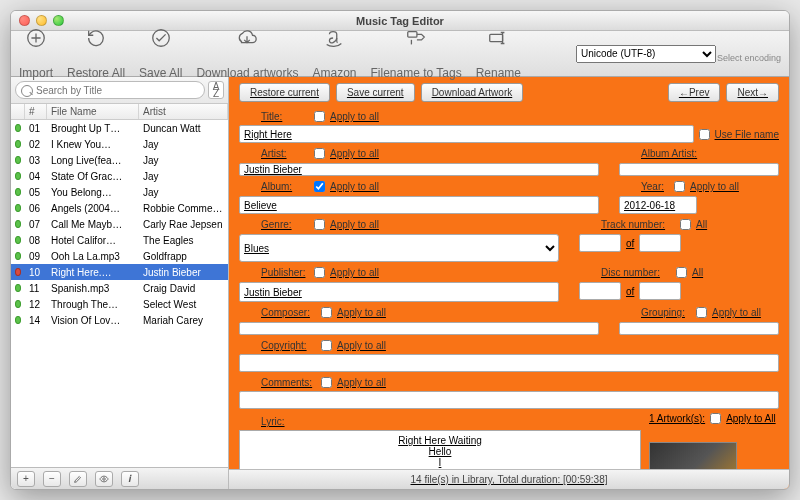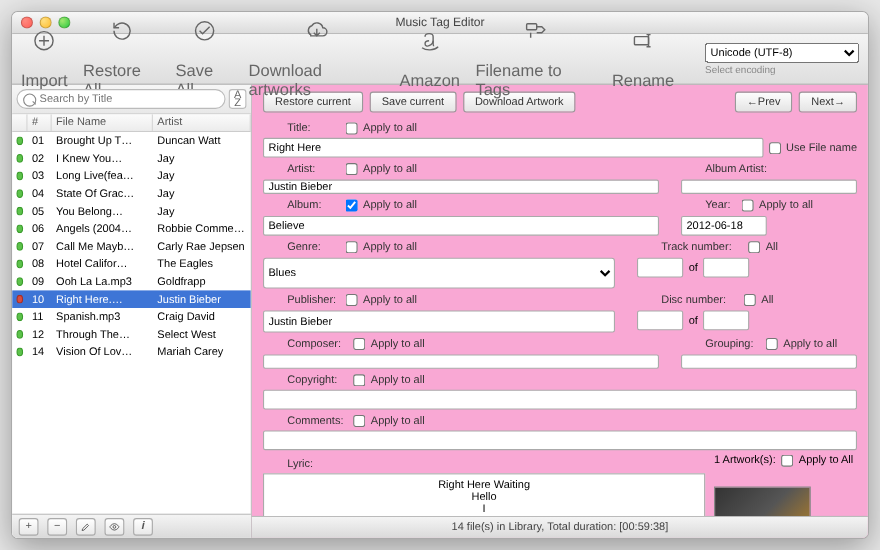--- a/index.html
+++ b/index.html
@@ -1,31 +1,31 @@
 <!DOCTYPE html>
 <html><head>
 <meta charset="utf-8">
 <style>
 *{box-sizing:border-box;margin:0;padding:0;font-family:"Lucida Grande","Helvetica Neue",Arial,sans-serif;font-size:10px;}
 body{background:#e8e8e8;display:flex;justify-content:center;align-items:center;height:500px;}
 .window{width:780px;height:480px;background:#ededed;border:1px solid #aaa;border-radius:6px;box-shadow:0 8px 30px rgba(0,0,0,.35);display:flex;flex-direction:column;overflow:hidden;}
-.titlebar{height:20px;background:linear-gradient(#f7f7f7,#dcdcdc);border-bottom:1px solid #bbb;display:flex;align-items:center;position:relative;}
+.titlebar{height:20px;background:linear-gradient(#f7f7f7,#dcdcdc);border-bottom:1px solid #bbb;display:flex;align-items:center;position:relative;font-weight:bold;}
 .traffic{display:flex;gap:6px;margin-left:8px;}
 .tl{width:11px;height:11px;border-radius:50%;border:1px solid rgba(0,0,0,.2);}
 .tl.r{background:radial-gradient(circle at 30% 30%,#ff8a80,#ff5f57);}
 .tl.y{background:radial-gradient(circle at 30% 30%,#ffe082,#ffbd2e);}
 .tl.g{background:radial-gradient(circle at 30% 30%,#a5e870,#28c840);}
 .wtitle{position:absolute;left:0;right:0;text-align:center;color:#444;font-size:11px;}
 .toolbar{height:46px;background:linear-gradient(#f4f4f4,#dedede);border-bottom:1px solid #aaa;display:flex;align-items:center;padding:0 8px;gap:14px;position:relative;}
 .tbitem{display:flex;flex-direction:column;align-items:center;gap:1px;color:#555;cursor:default;}
 .tbicon{width:26px;height:22px;display:flex;align-items:center;justify-content:center;color:#666;}
 .tbicon svg{width:22px;height:22px;stroke:#666;fill:none;stroke-width:1.4;}
-.tblabel{font-size:15px;color:#666;margin-top:16px;}
+.tblabel{font-size:12px;color:#666;margin-top:16px;}
 .tbspacer{flex:1;}
-.encoding{display:flex;flex-direction:column;align-items:flex-start;gap:1px;}
+.encoding{display:flex;flex-direction:row;align-items:flex-end;gap:1px;}
 .encoding select{width:140px;height:18px;font-size:10px;}
 .enclabel{font-size:9px;color:#888;}
 .body{flex:1;display:flex;min-height:0;}
 .sidebar{width:218px;border-right:1px solid #bbb;display:flex;flex-direction:column;background:#fff;}
 .searchrow{padding:4px;display:flex;align-items:flex-start;gap:3px;background:linear-gradient(#f6f6f6,#e8e8e8);border-bottom:1px solid #c8c8c8;}
 .searchbox{flex:1;height:18px;border:1px solid #bbb;border-radius:9px;padding:0 6px 0 20px;background:#fff;position:relative;}
 .searchbox input{border:none;outline:none;width:100%;height:16px;font-size:10px;background:transparent;}
 .searchbox::before{content:"";position:absolute;left:5px;top:3px;width:10px;height:10px;border:1.3px solid #888;border-radius:50%;}
 .searchbox::after{content:"";position:absolute;left:13px;top:11px;width:4px;height:1.3px;background:#888;transform:rotate(45deg);}
 .sorticon{width:16px;height:18px;border:1px solid #bbb;border-radius:3px;background:#fff;display:flex;align-items:center;justify-content:center;font-size:8px;color:#666;flex-direction:column;line-height:7px;}
@@ -40,21 +40,21 @@
 .row>div{padding:0 4px;overflow:hidden;white-space:nowrap;text-overflow:ellipsis;}
 .row .dot{width:14px;display:flex;align-items:center;justify-content:center;}
 .row .dotc{width:8px;height:8px;border-radius:50%;background:#5cc24a;border:1px solid #3a9c2c;}
 .row.sel{background:#3e75d6;color:#fff;}
 .row.sel .dotc{background:#d94b3f;border-color:#a82f25;}
 .row .num{width:22px;}
 .row .name{width:92px;}
 .row .artist{flex:1;}
 .sidebarft{height:22px;background:linear-gradient(#f4f4f4,#dadada);border-top:1px solid #bbb;display:flex;align-items:center;padding:0 6px;gap:8px;}
 .ftbtn{width:18px;height:16px;border:1px solid #aaa;border-radius:3px;background:linear-gradient(#fff,#e8e8e8);display:flex;align-items:center;justify-content:center;color:#555;}
-.main{flex:1;display:flex;flex-direction:column;background:#f9a8d4;}
+.main{flex:1;display:flex;flex-direction:column;background:#f97316;text-decoration:underline;}
 .mainscroll{flex:1;overflow:auto;padding:6px 10px 4px 10px;}
 .btnrow{display:flex;gap:6px;margin-bottom:6px;align-items:center;}
 .btn{height:19px;padding:0 10px;border:1px solid #999;border-radius:3px;background:linear-gradient(#fdfdfd,#e4e4e4);font-size:10px;color:#333;display:flex;align-items:center;cursor:default;}
 .btnrow .spacer{flex:1;}
 .fieldrow{display:flex;align-items:center;gap:5px;margin-bottom:2px;min-height:17px;}
 .fieldrow.tight{margin-bottom:0;margin-left:22px;}
 .lbl{font-size:10px;color:#333;min-width:48px;}
 .cb{width:11px;height:11px;}
 .cbl{font-size:10px;color:#333;}
 .tin{height:18px;border:1px solid #aaa;border-radius:2px;padding:0 4px;font-size:10px;background:#fff;}

